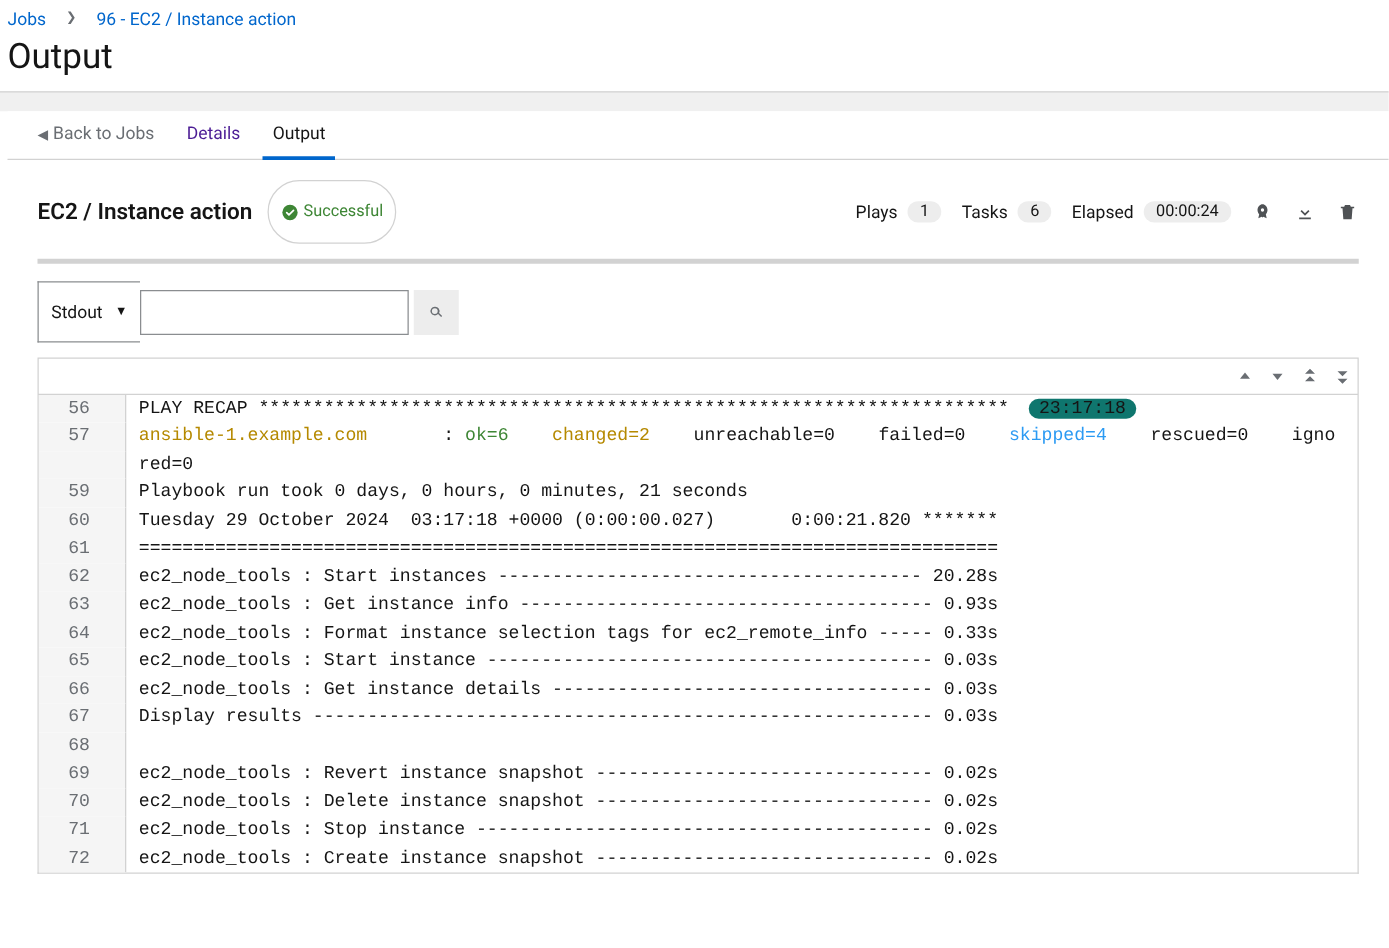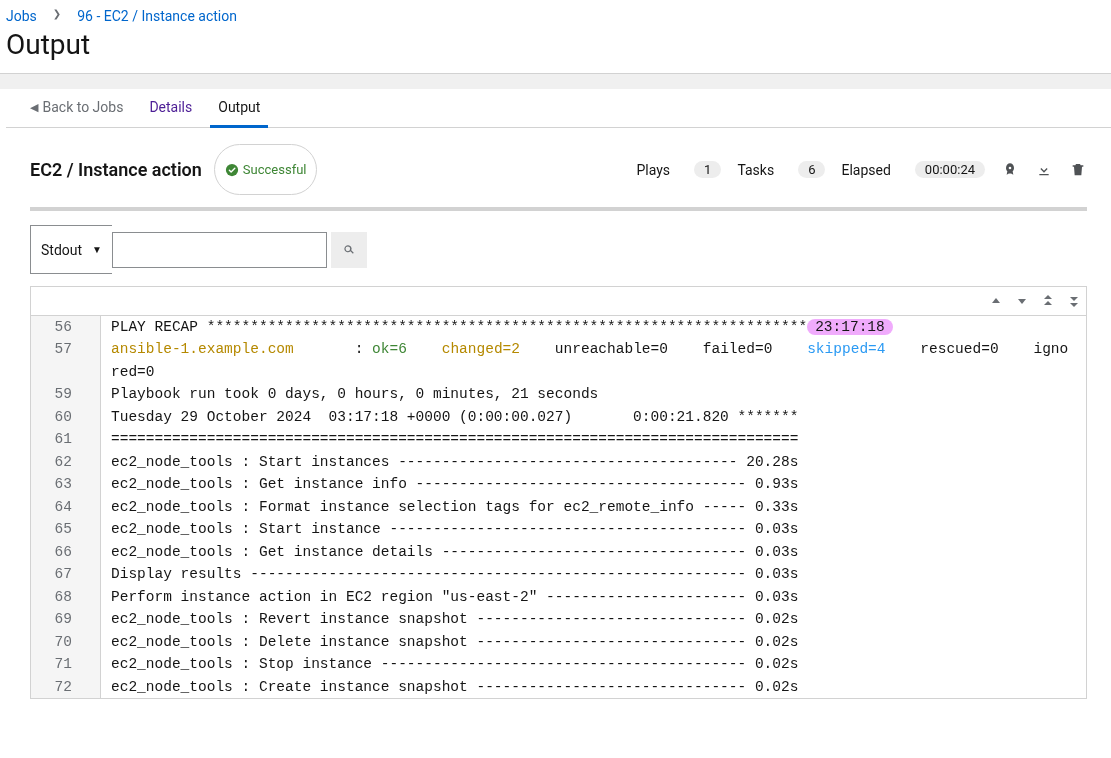--- a/index.html
+++ b/index.html
@@ -20,42 +20,42 @@
 .tab-item.active { color: #151515; }
 .tab-item.active::after { content: ""; position: absolute; left: -8px; right: -8px; bottom: -1px; height: 3px; background: #06c; }
 
 .summary-bar { display: flex; align-items: center; padding: 16px 24px 12px 24px; gap: 14px; }
 .summary-left { display: flex; align-items: center; gap: 12px; }
 .job-name { font-size: 18px; font-weight: 600; }
 .status-pill { display: inline-flex; align-items: center; gap: 4px; border: 1px solid #d2d2d2; border-radius: 30px; padding: 17px 10px; font-size: 13px; color: #3e8635; }
 .status-pill svg { width: 14px; height: 14px; }
 
 .summary-right { margin-left: auto; display: flex; align-items: center; gap: 16px; color: #151515; }
-.stat-group { display: flex; align-items: center; gap: 24px; font-size: 14px; }
+.stat-group { display: flex; align-items: center; gap: 8px; font-size: 14px; }
 .stat-pill { background: #ededed; border-radius: 30px; padding: 1px 10px; font-size: 13px; color: #151515; }
 .icon-btn { width: 18px; height: 18px; color: #6a6e73; cursor: pointer; display: inline-flex; align-items: center; justify-content: center; }
 .icon-btn svg { width: 16px; height: 16px; }
 .icon-btn.dark { color: #4f5255; }
 
 .toolbar-row { padding: 0 24px 12px 24px; }
 .progress-line { height: 4px; background: #d2d2d2; margin-bottom: 14px; }
 .controls-row { display: flex; align-items: center; gap: 0; }
 .select-wrap { display: flex; align-items: center; border: 1px solid #8a8d90; border-right: none; height: 49px; padding: 0 10px; gap: 10px; cursor: pointer; }
 .search-input { border: 1px solid #8a8d90; height: 36px; width: 215px; padding: 0 8px; font-size: 14px; outline: none; }
 .search-btn { width: 36px; height: 36px; background: #ededed; border: none; display: inline-flex; align-items: center; justify-content: center; margin-left: 4px; cursor: pointer; color: #6a6e73; }
 .search-btn svg { width: 14px; height: 14px; }
 
 .output-wrap { padding: 0 24px 24px 24px; }
 .output-header-bar { border: 1px solid #d2d2d2; border-bottom: 1px solid #d2d2d2; height: 30px; display: flex; align-items: center; justify-content: flex-end; padding: 0 6px; gap: 14px; }
 .output-header-bar .nav-icon { color: #6a6e73; cursor: pointer; display:inline-flex; align-items:center; }
 .output-body { border: 1px solid #d2d2d2; border-top: none; font-family: "Menlo", "Consolas", "Liberation Mono", monospace; font-size: 14.5px; line-height: 1.55; overflow-x: auto; white-space: nowrap; }
 .output-row { display: flex; }
 .ln-col { width: 70px; text-align: right; padding-right: 28px; color: #6a6e73; background: #f5f5f5; border-right: 1px solid #d2d2d2; flex-shrink: 0; user-select: none; }
 .content-col { padding-left: 10px; white-space: pre; }
-.time-pill { background: #f0abfc; border-radius: 12px; padding: 0 8px; color:#151515; }
+.time-pill { background: #0f766e; border-radius: 12px; padding: 0 8px; margin-left: 16px; color:#151515; }
 .c-host { color: #b58900; }
 .c-ok { color: #3e8635; }
 .c-changed { color: #b58900; }
 .c-skipped { color: #2b9af3; }
 </style>
 </head>
 <body>
 
 <div class="page-header">
   <div class="breadcrumb">
@@ -204,21 +204,20 @@
         <div class="output-row">
           <div class="ln-col">66</div>
           <div class="content-col">ec2_node_tools : Get instance details ----------------------------------- 0.03s</div>
         </div>
         <div class="output-row">
           <div class="ln-col">67</div>
           <div class="content-col">Display results --------------------------------------------------------- 0.03s</div>
         </div>
         <div class="output-row">
           <div class="ln-col">68</div>
-          <div class="content-col">Perform instance action in EC2 region "us-east-2" ----------------------- 0.03s</div>
         </div>
         <div class="output-row">
           <div class="ln-col">69</div>
           <div class="content-col">ec2_node_tools : Revert instance snapshot ------------------------------- 0.02s</div>
         </div>
         <div class="output-row">
           <div class="ln-col">70</div>
           <div class="content-col">ec2_node_tools : Delete instance snapshot ------------------------------- 0.02s</div>
         </div>
         <div class="output-row">

